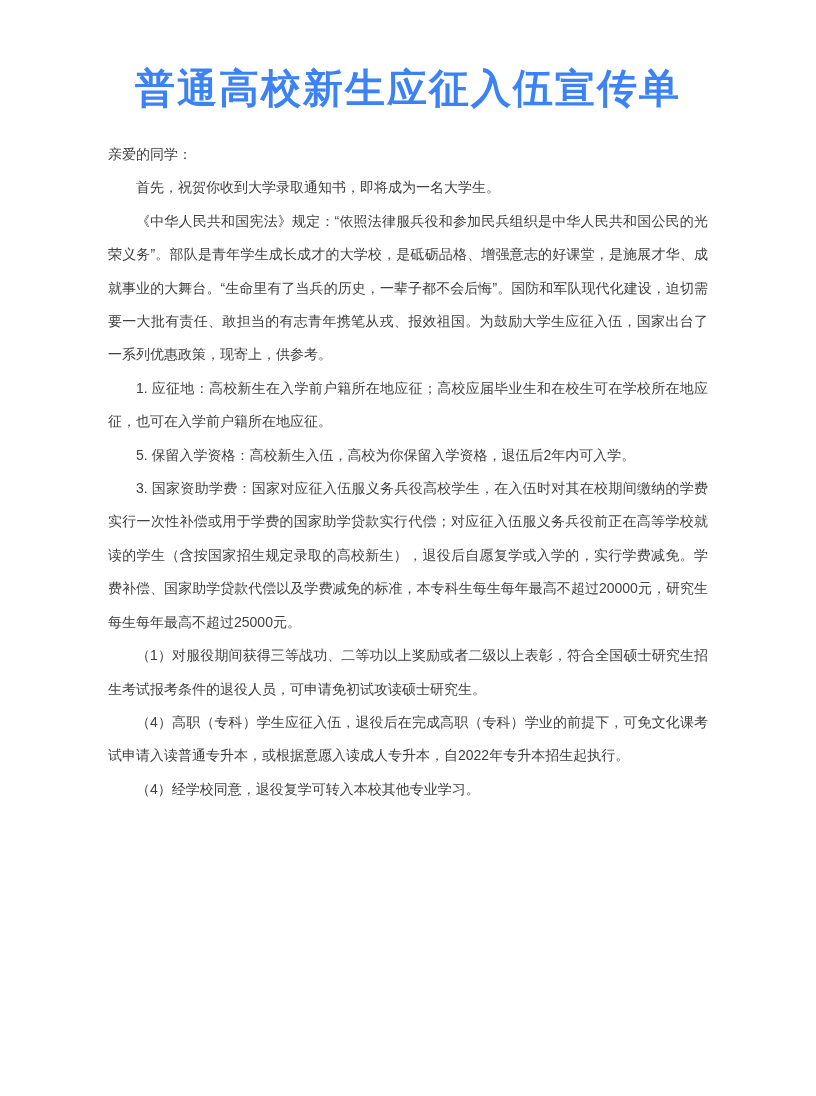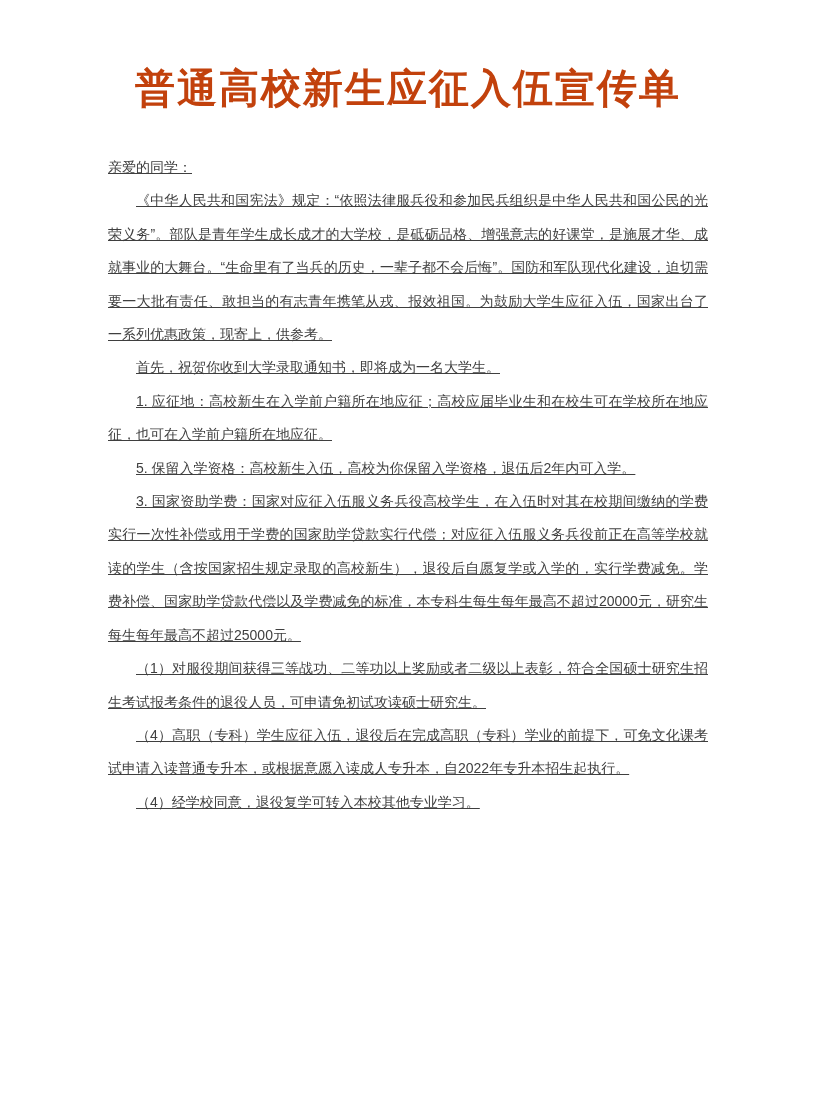--- a/index.html
+++ b/index.html
@@ -21,46 +21,45 @@
     margin: 0;
     text-align: center;
     font-family: "Liberation Serif", "DejaVu Serif", serif;
     font-weight: bold;
     font-size: 40px;
     line-height: 1.25;
     letter-spacing: 2px;
     white-space: nowrap;
   }
   .doc-body {
-    margin-top: 37px;
+    margin-top: 24px;
     font-size: 14px;
     line-height: 33.4px;
     color: #3f3f3f;
     text-align: justify;
-    text-decoration: underline;
   }
   .para {
     margin: 0;
     padding: 0;
     text-indent: 2em;
   }
   .para.salutation {
     text-indent: 0;
   }
 </style>
 </head>
 <body>
 
 <div class="page">
-  <h1 class="doc-title" style="color: #c2410c;">普通高校新生应征入伍宣传单</h1>
+  <h1 class="doc-title" style="color: #3b82f6;">普通高校新生应征入伍宣传单</h1>
   <div class="doc-body" style="color: rgb(63, 63, 63);">
     <p class="para salutation">亲爱的同学：</p>
     <div id="paragraph-list">
+        <p class="para">首先，祝贺你收到大学录取通知书，即将成为一名大学生。</p>
         <p class="para">《中华人民共和国宪法》规定：“依照法律服兵役和参加民兵组织是中华人民共和国公民的光荣义务”。部队是青年学生成长成才的大学校，是砥砺品格、增强意志的好课堂，是施展才华、成就事业的大舞台。“生命里有了当兵的历史，一辈子都不会后悔”。国防和军队现代化建设，迫切需要一大批有责任、敢担当的有志青年携笔从戎、报效祖国。为鼓励大学生应征入伍，国家出台了一系列优惠政策，现寄上，供参考。</p>
-        <p class="para">首先，祝贺你收到大学录取通知书，即将成为一名大学生。</p>
         <p class="para">1. 应征地：高校新生在入学前户籍所在地应征；高校应届毕业生和在校生可在学校所在地应征，也可在入学前户籍所在地应征。</p>
         <p class="para">5. 保留入学资格：高校新生入伍，高校为你保留入学资格，退伍后2年内可入学。</p>
         <p class="para">3. 国家资助学费：国家对应征入伍服义务兵役高校学生，在入伍时对其在校期间缴纳的学费实行一次性补偿或用于学费的国家助学贷款实行代偿；对应征入伍服义务兵役前正在高等学校就读的学生（含按国家招生规定录取的高校新生），退役后自愿复学或入学的，实行学费减免。学费补偿、国家助学贷款代偿以及学费减免的标准，本专科生每生每年最高不超过20000元，研究生每生每年最高不超过25000元。</p>
         <p class="para">（1）对服役期间获得三等战功、二等功以上奖励或者二级以上表彰，符合全国硕士研究生招生考试报考条件的退役人员，可申请免初试攻读硕士研究生。</p>
         <p class="para">（4）高职（专科）学生应征入伍，退役后在完成高职（专科）学业的前提下，可免文化课考试申请入读普通专升本，或根据意愿入读成人专升本，自2022年专升本招生起执行。</p>
         <p class="para">（4）经学校同意，退役复学可转入本校其他专业学习。</p>
       </div>
   </div>
 </div>
 

